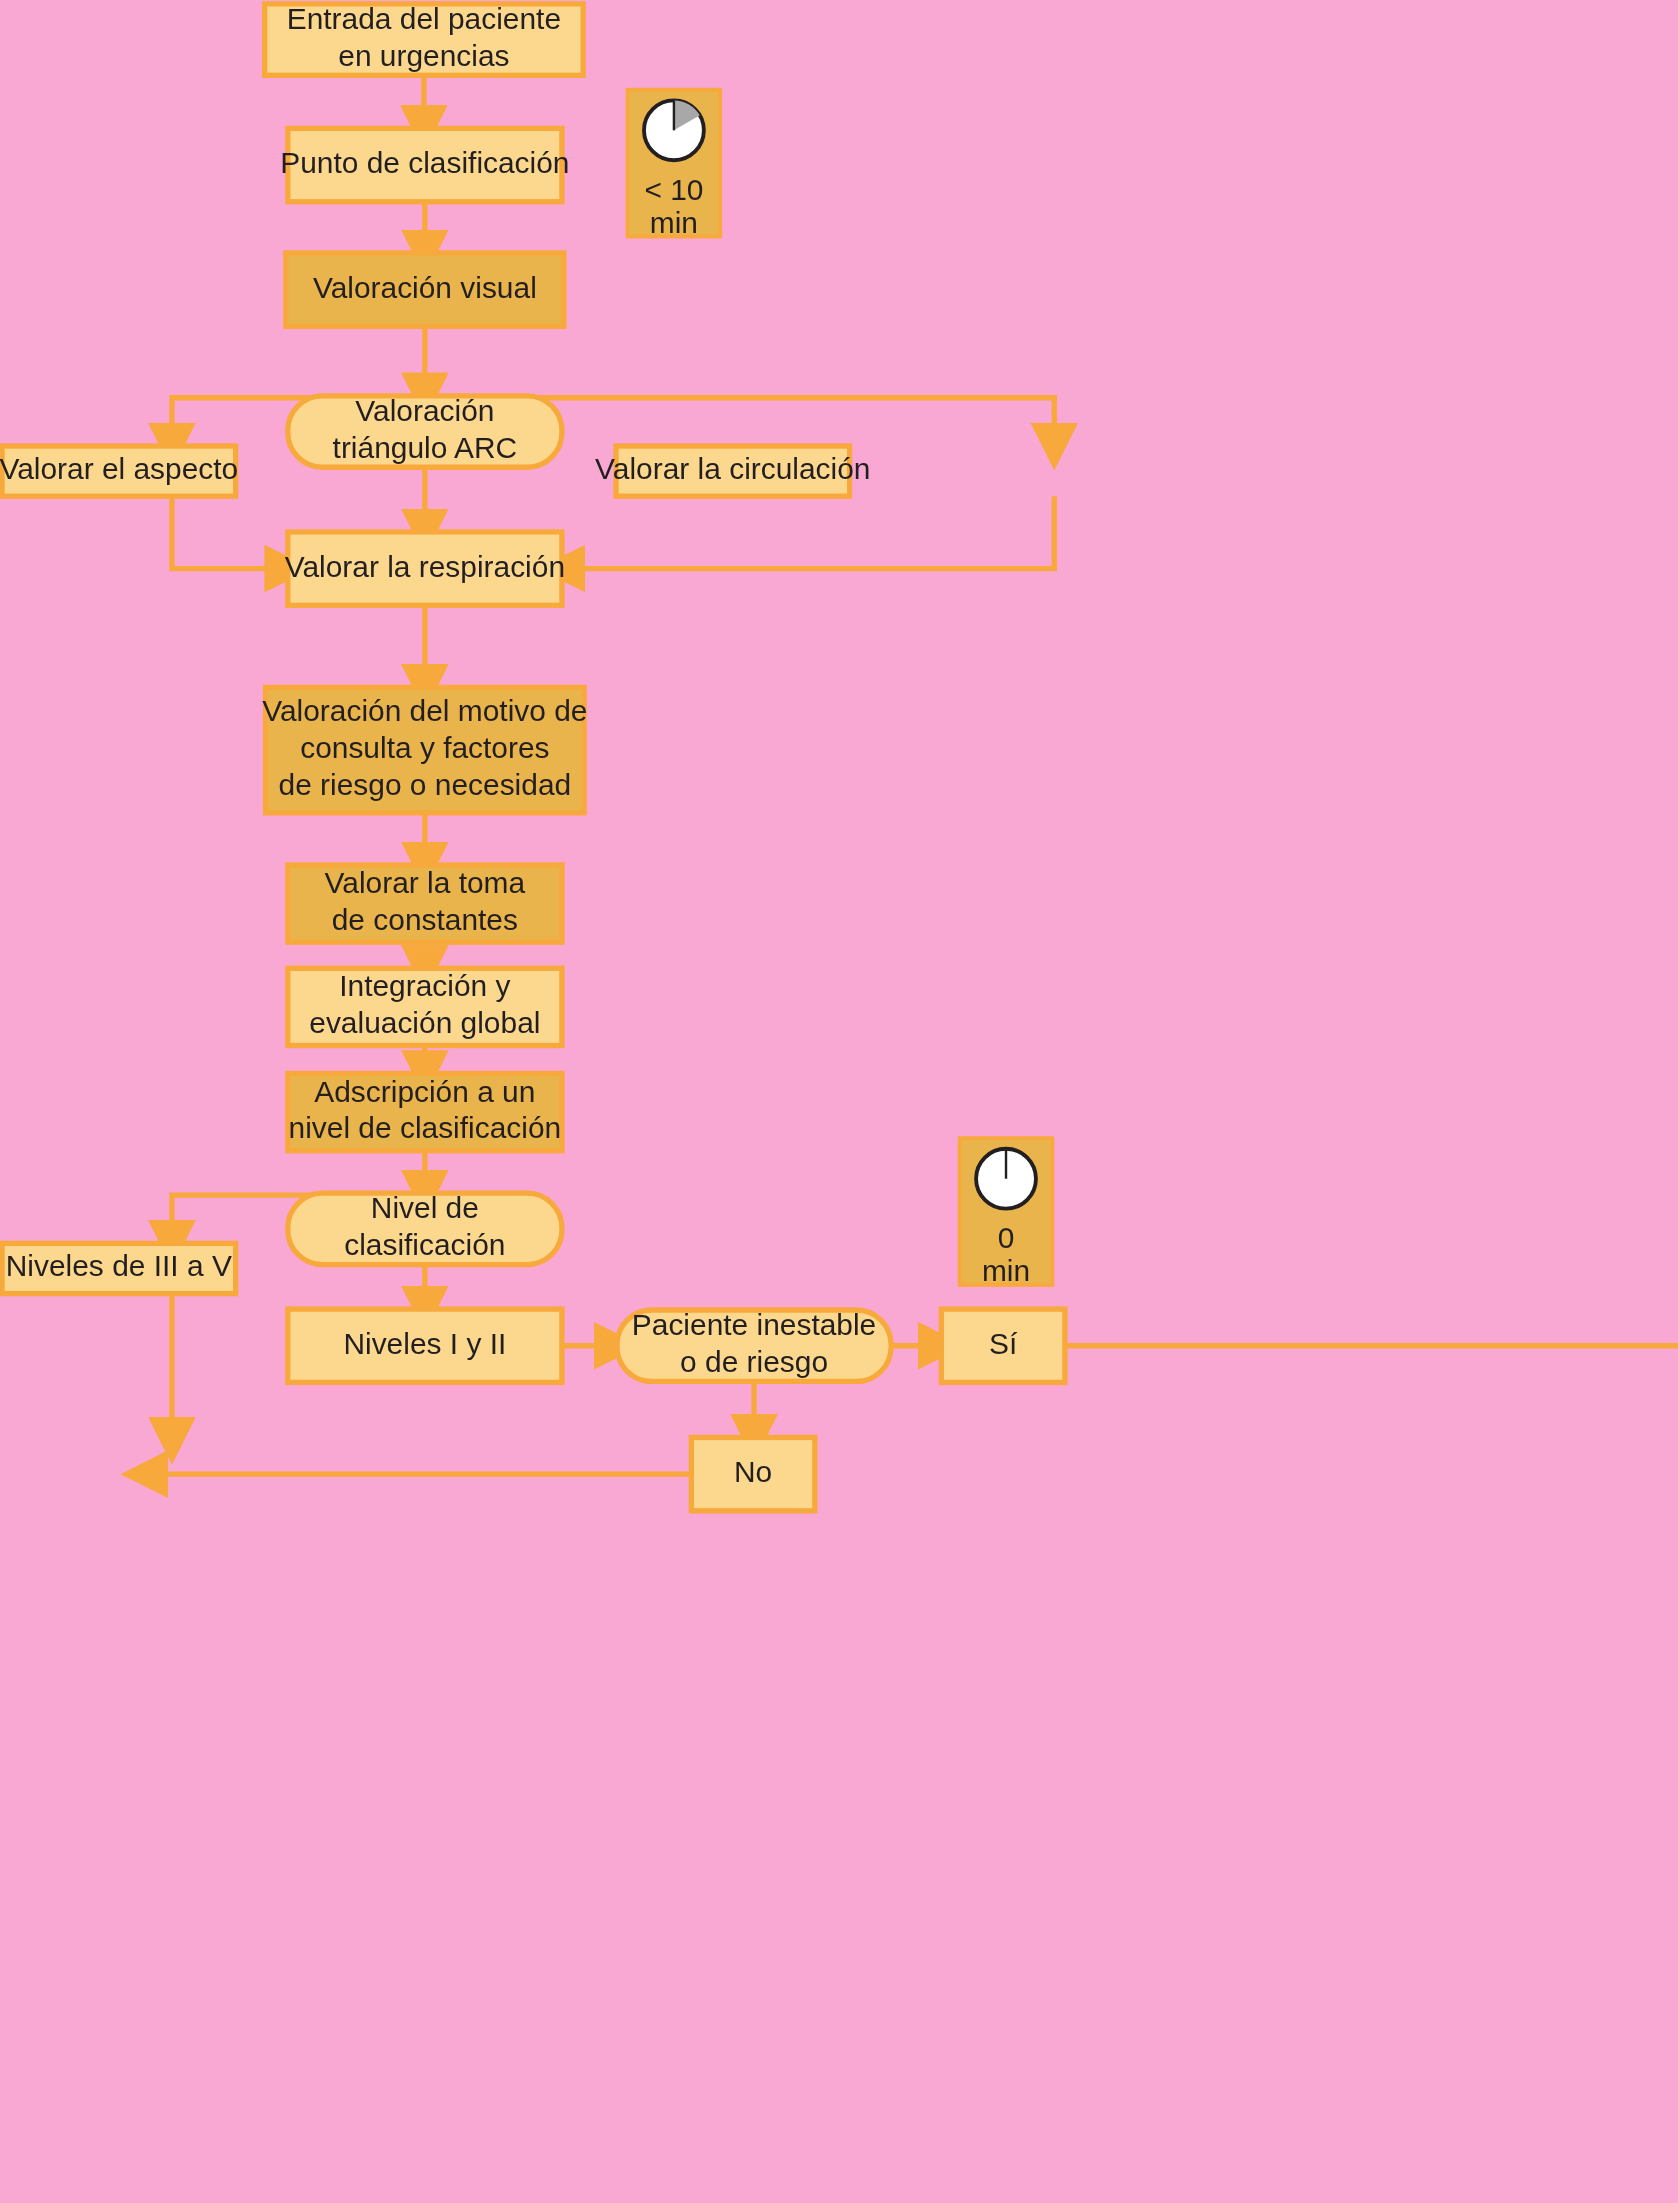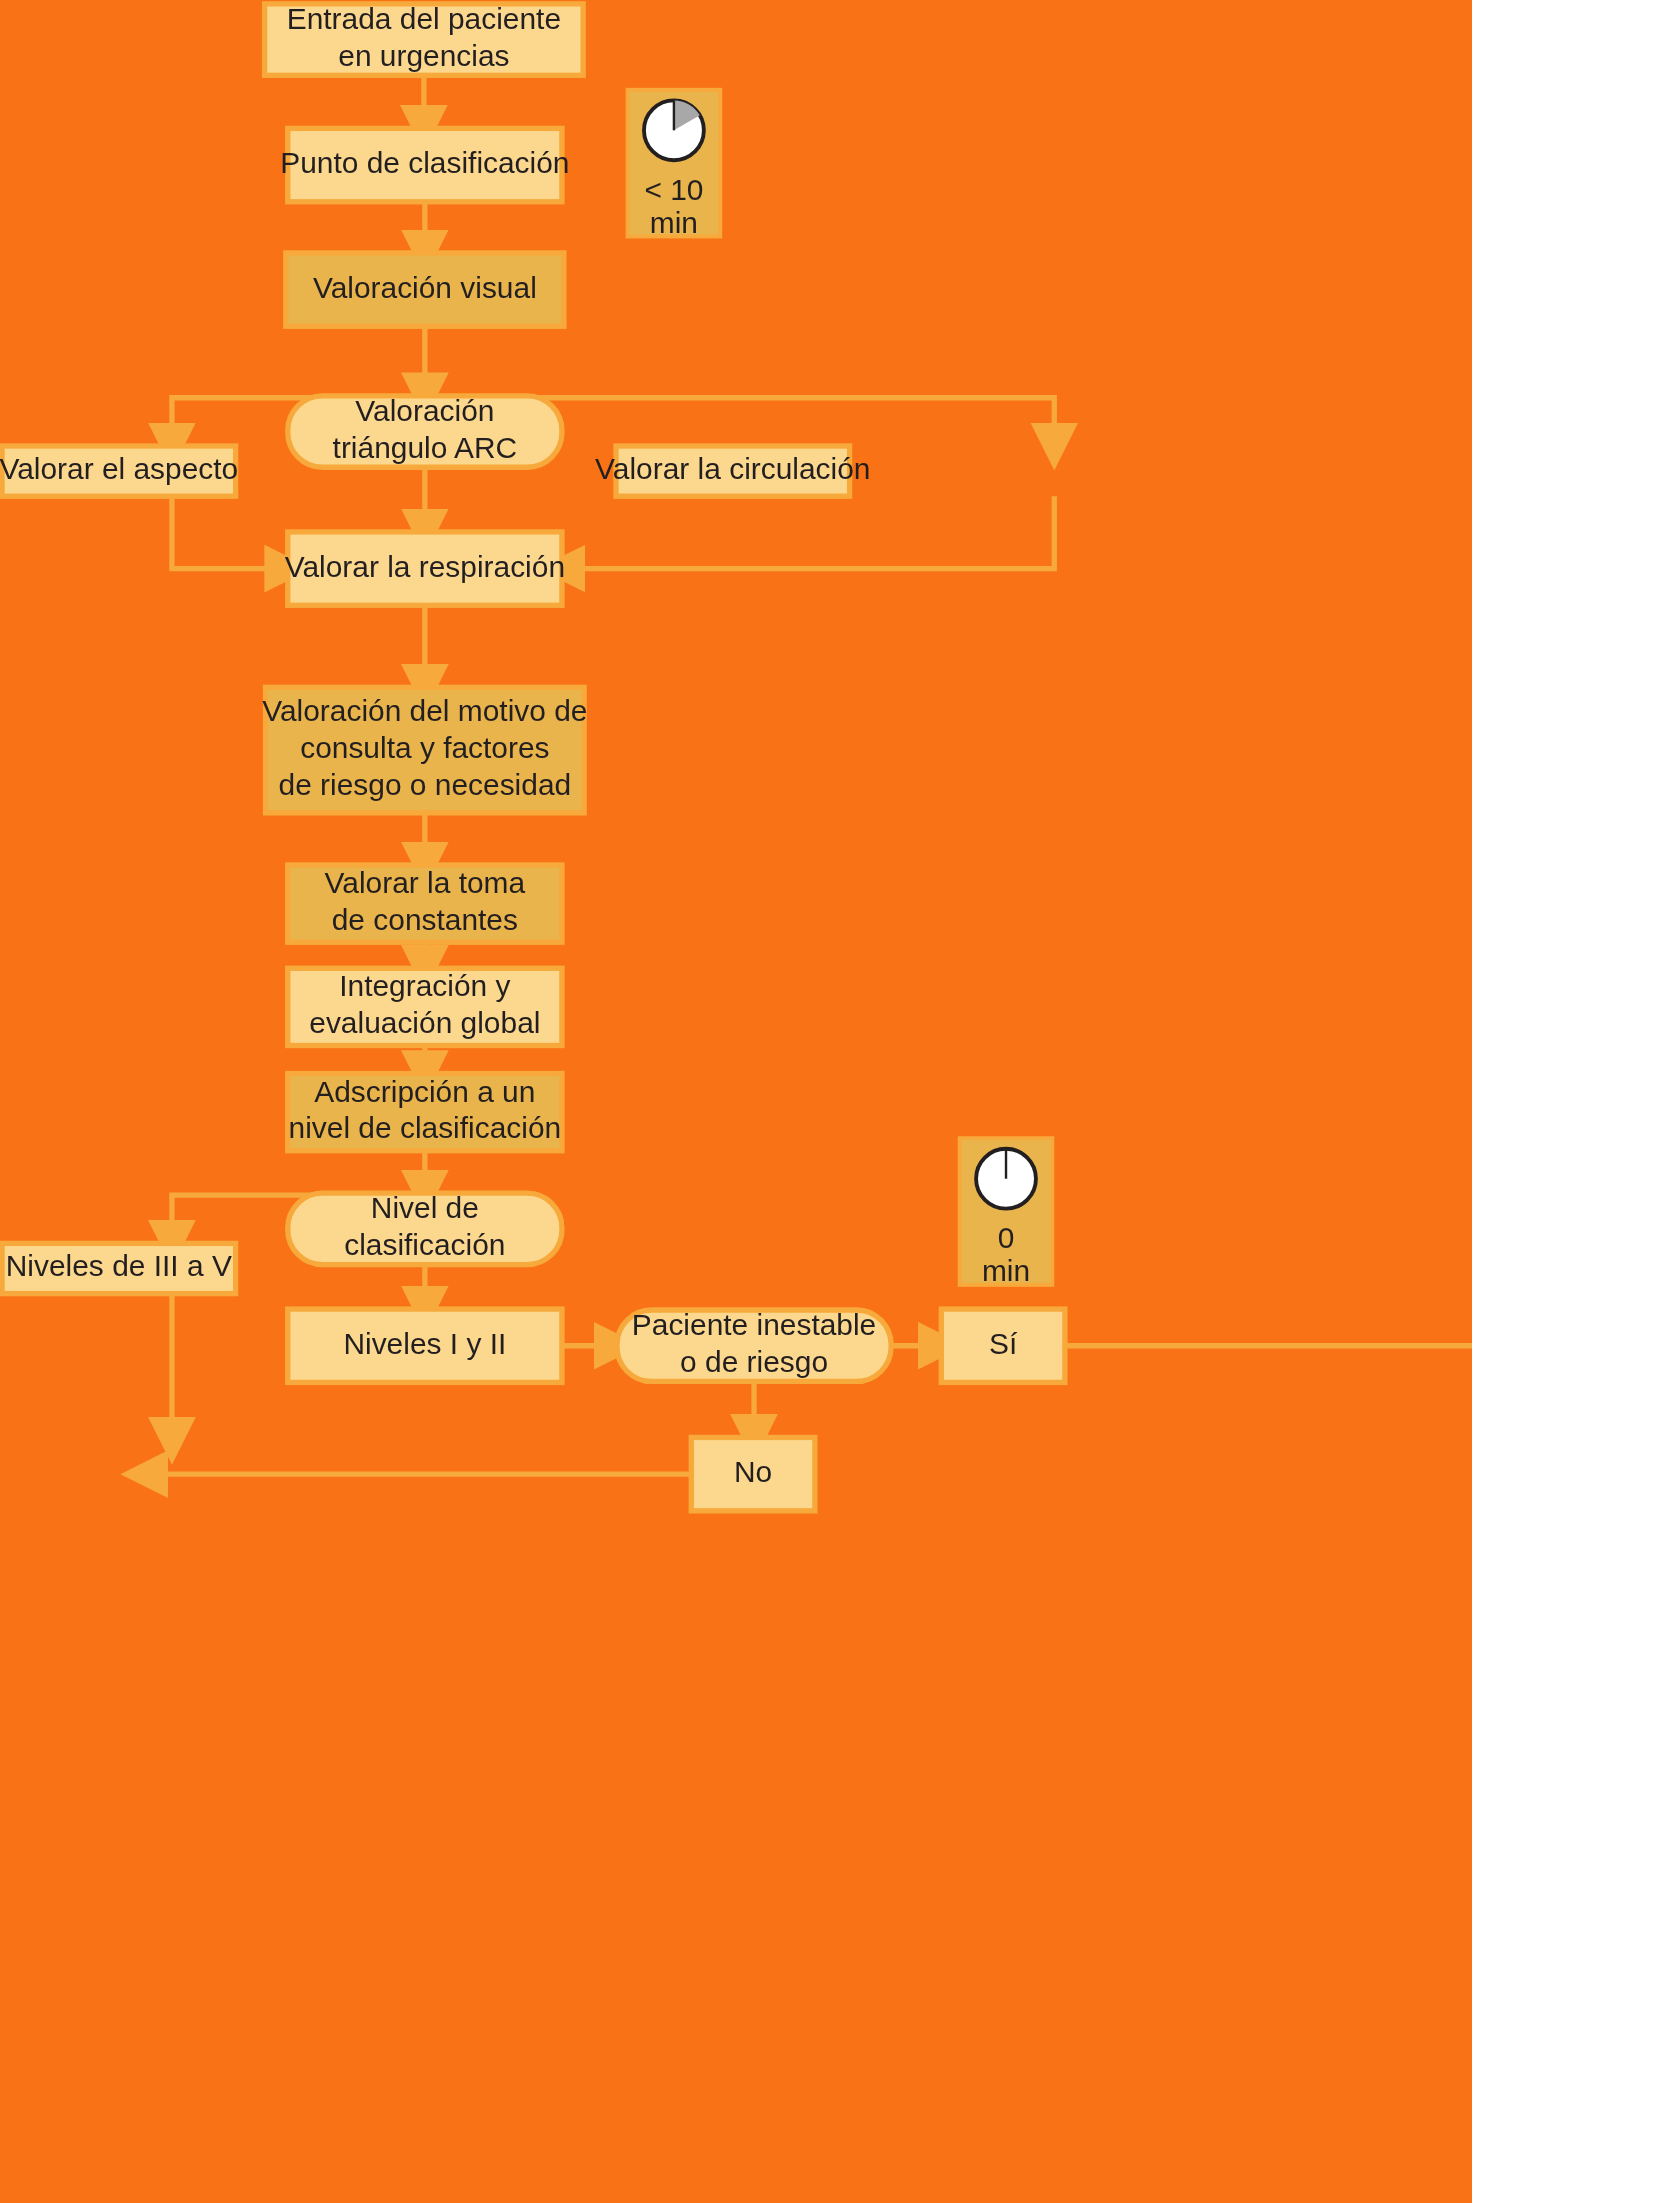--- a/index.html
+++ b/index.html
@@ -1,17 +1,17 @@
 <!DOCTYPE html>
 <html><head>
 <meta charset="utf-8">
 <style>
   html,body{margin:0;padding:0;background:#ffffff;}
   body{font-family:"Liberation Sans", sans-serif;}
-  #stage{position:relative;width:1472px;height:2203px;background:#f97316;overflow:hidden;}
+  #stage{position:relative;width:1678px;height:2203px;background:#f9a8d4;overflow:hidden;}
   svg#flow{position:absolute;left:0;top:0;width:1678px;height:2203px;display:block;}
   .nodeText{font-family:"Liberation Sans", sans-serif;fill:#231f20;font-size:31px;text-anchor:middle;dominant-baseline:middle;}
   .clockText{font-family:"Liberation Sans", sans-serif;fill:#231f20;font-size:31px;text-anchor:middle;dominant-baseline:middle;}
 </style>
 </head>
 <body>
 
 <div id="stage">
   <svg id="flow" viewBox="0 0 1738 2282">
     <defs>

